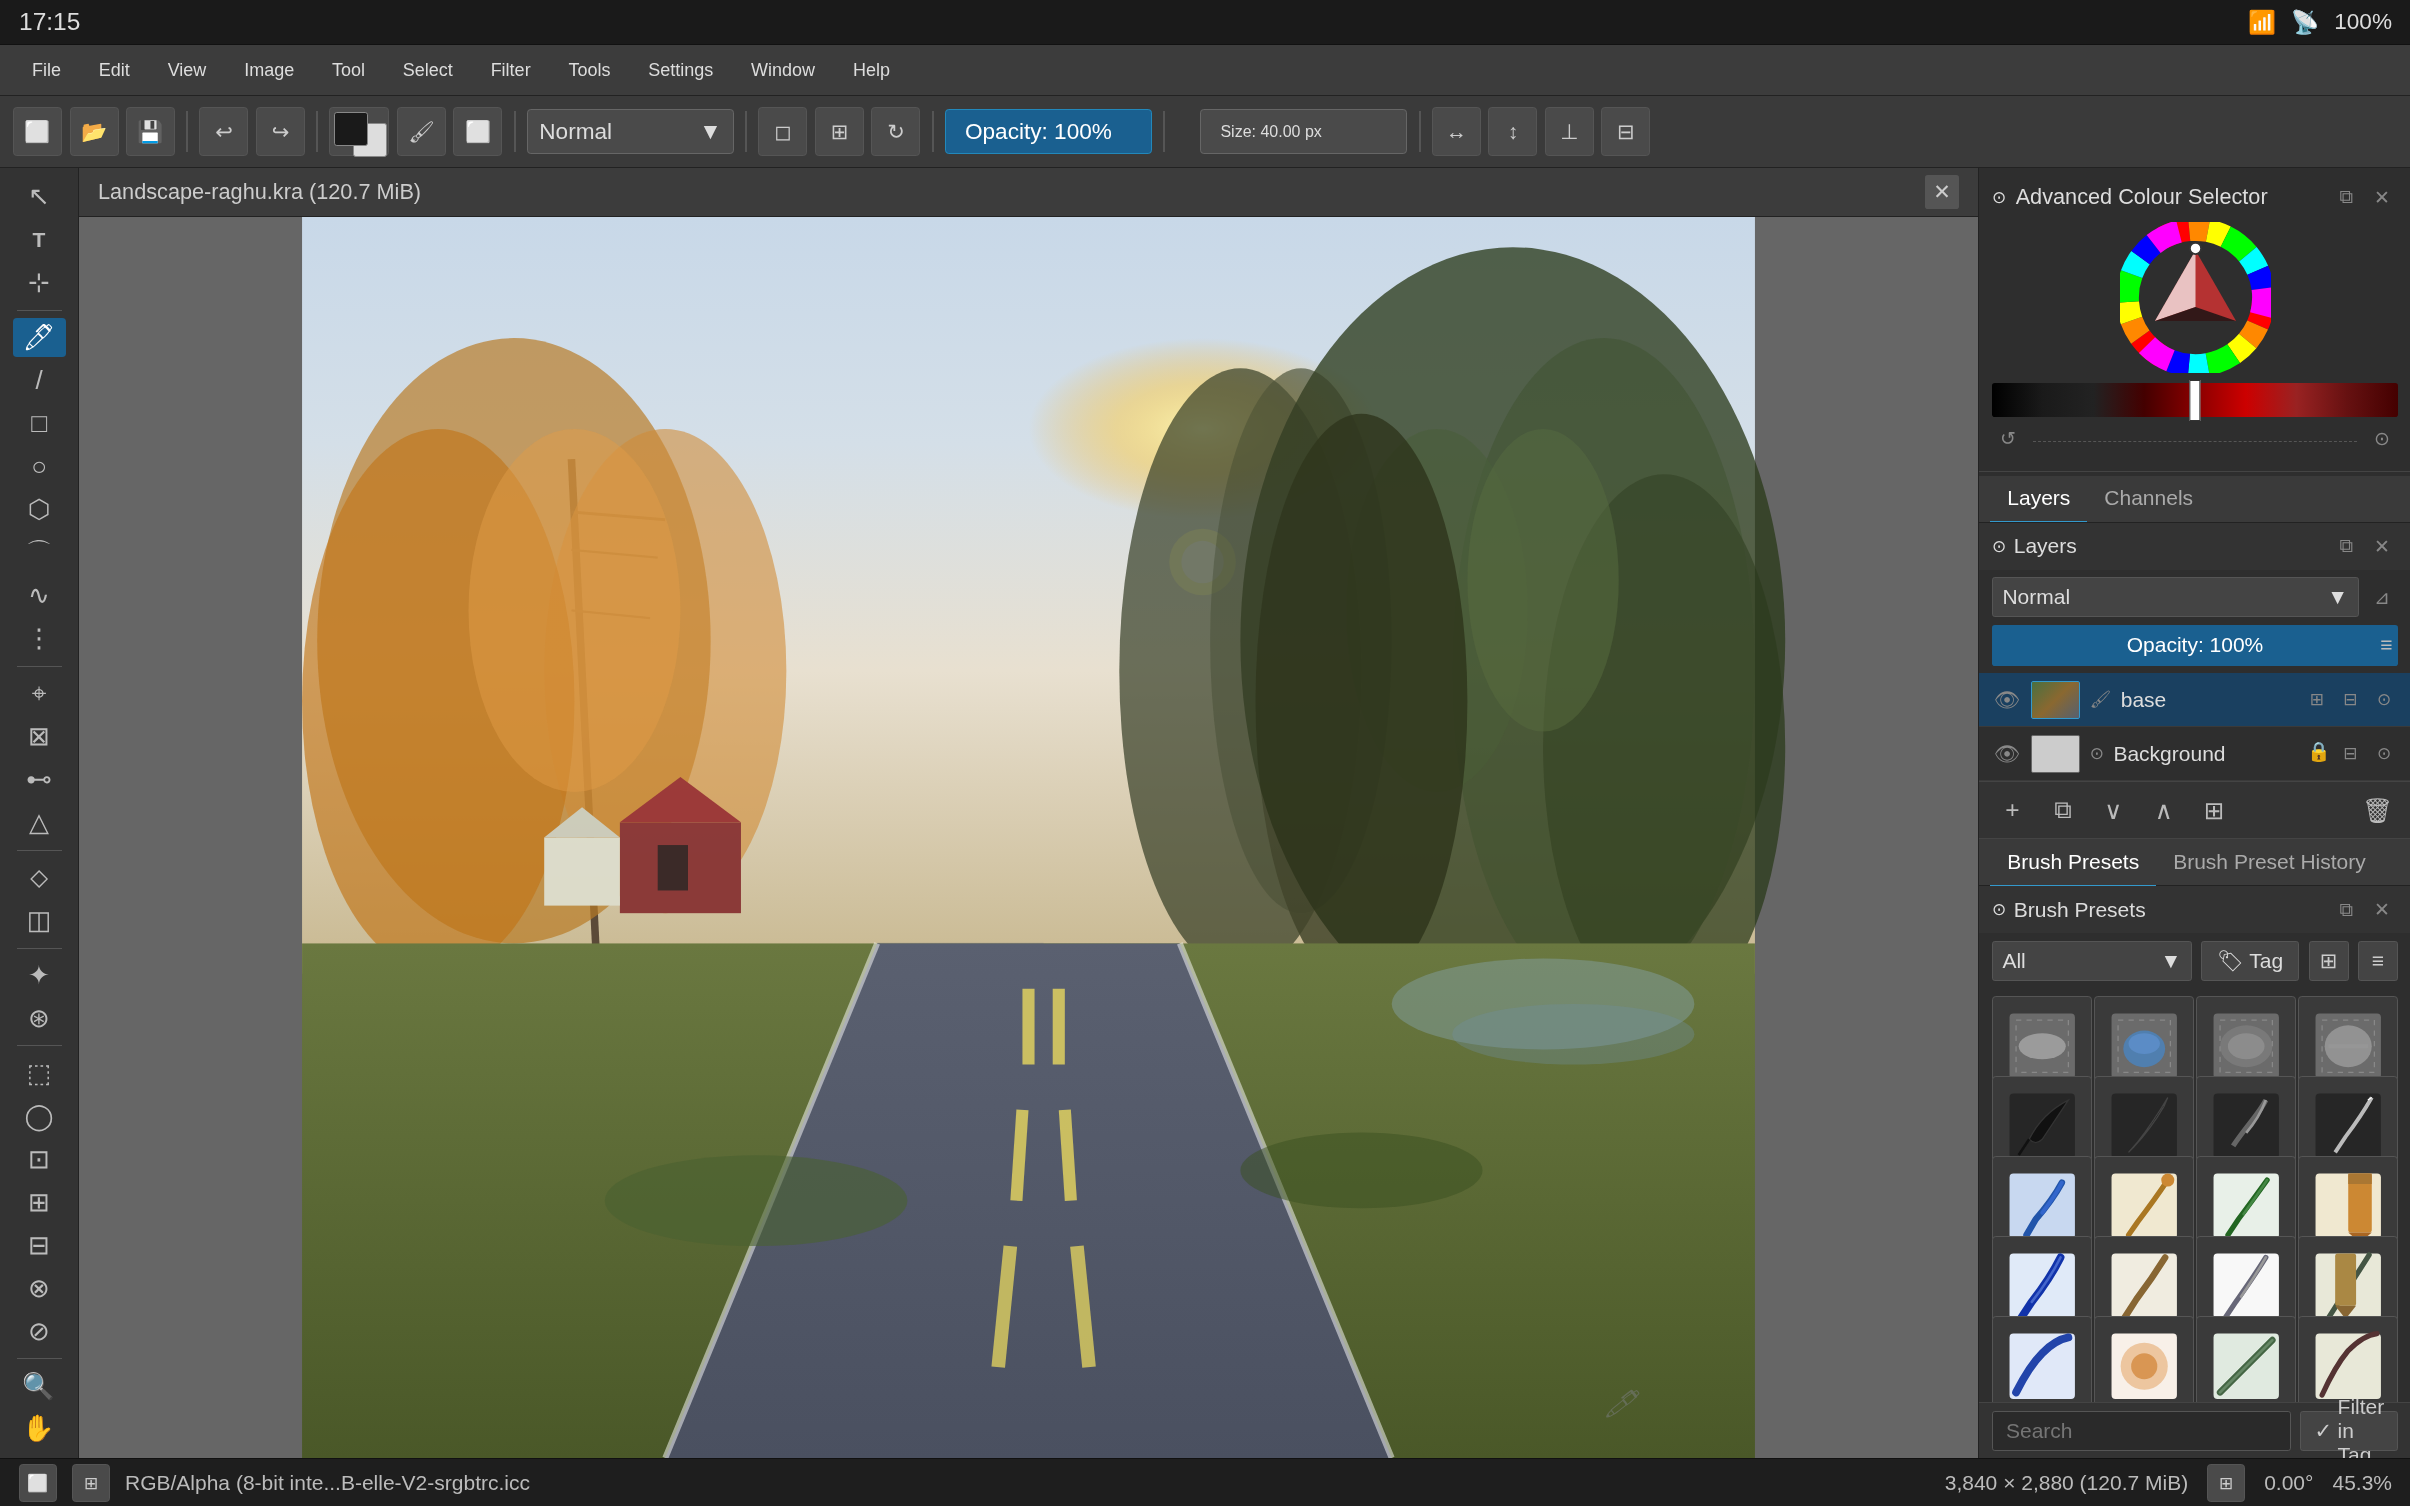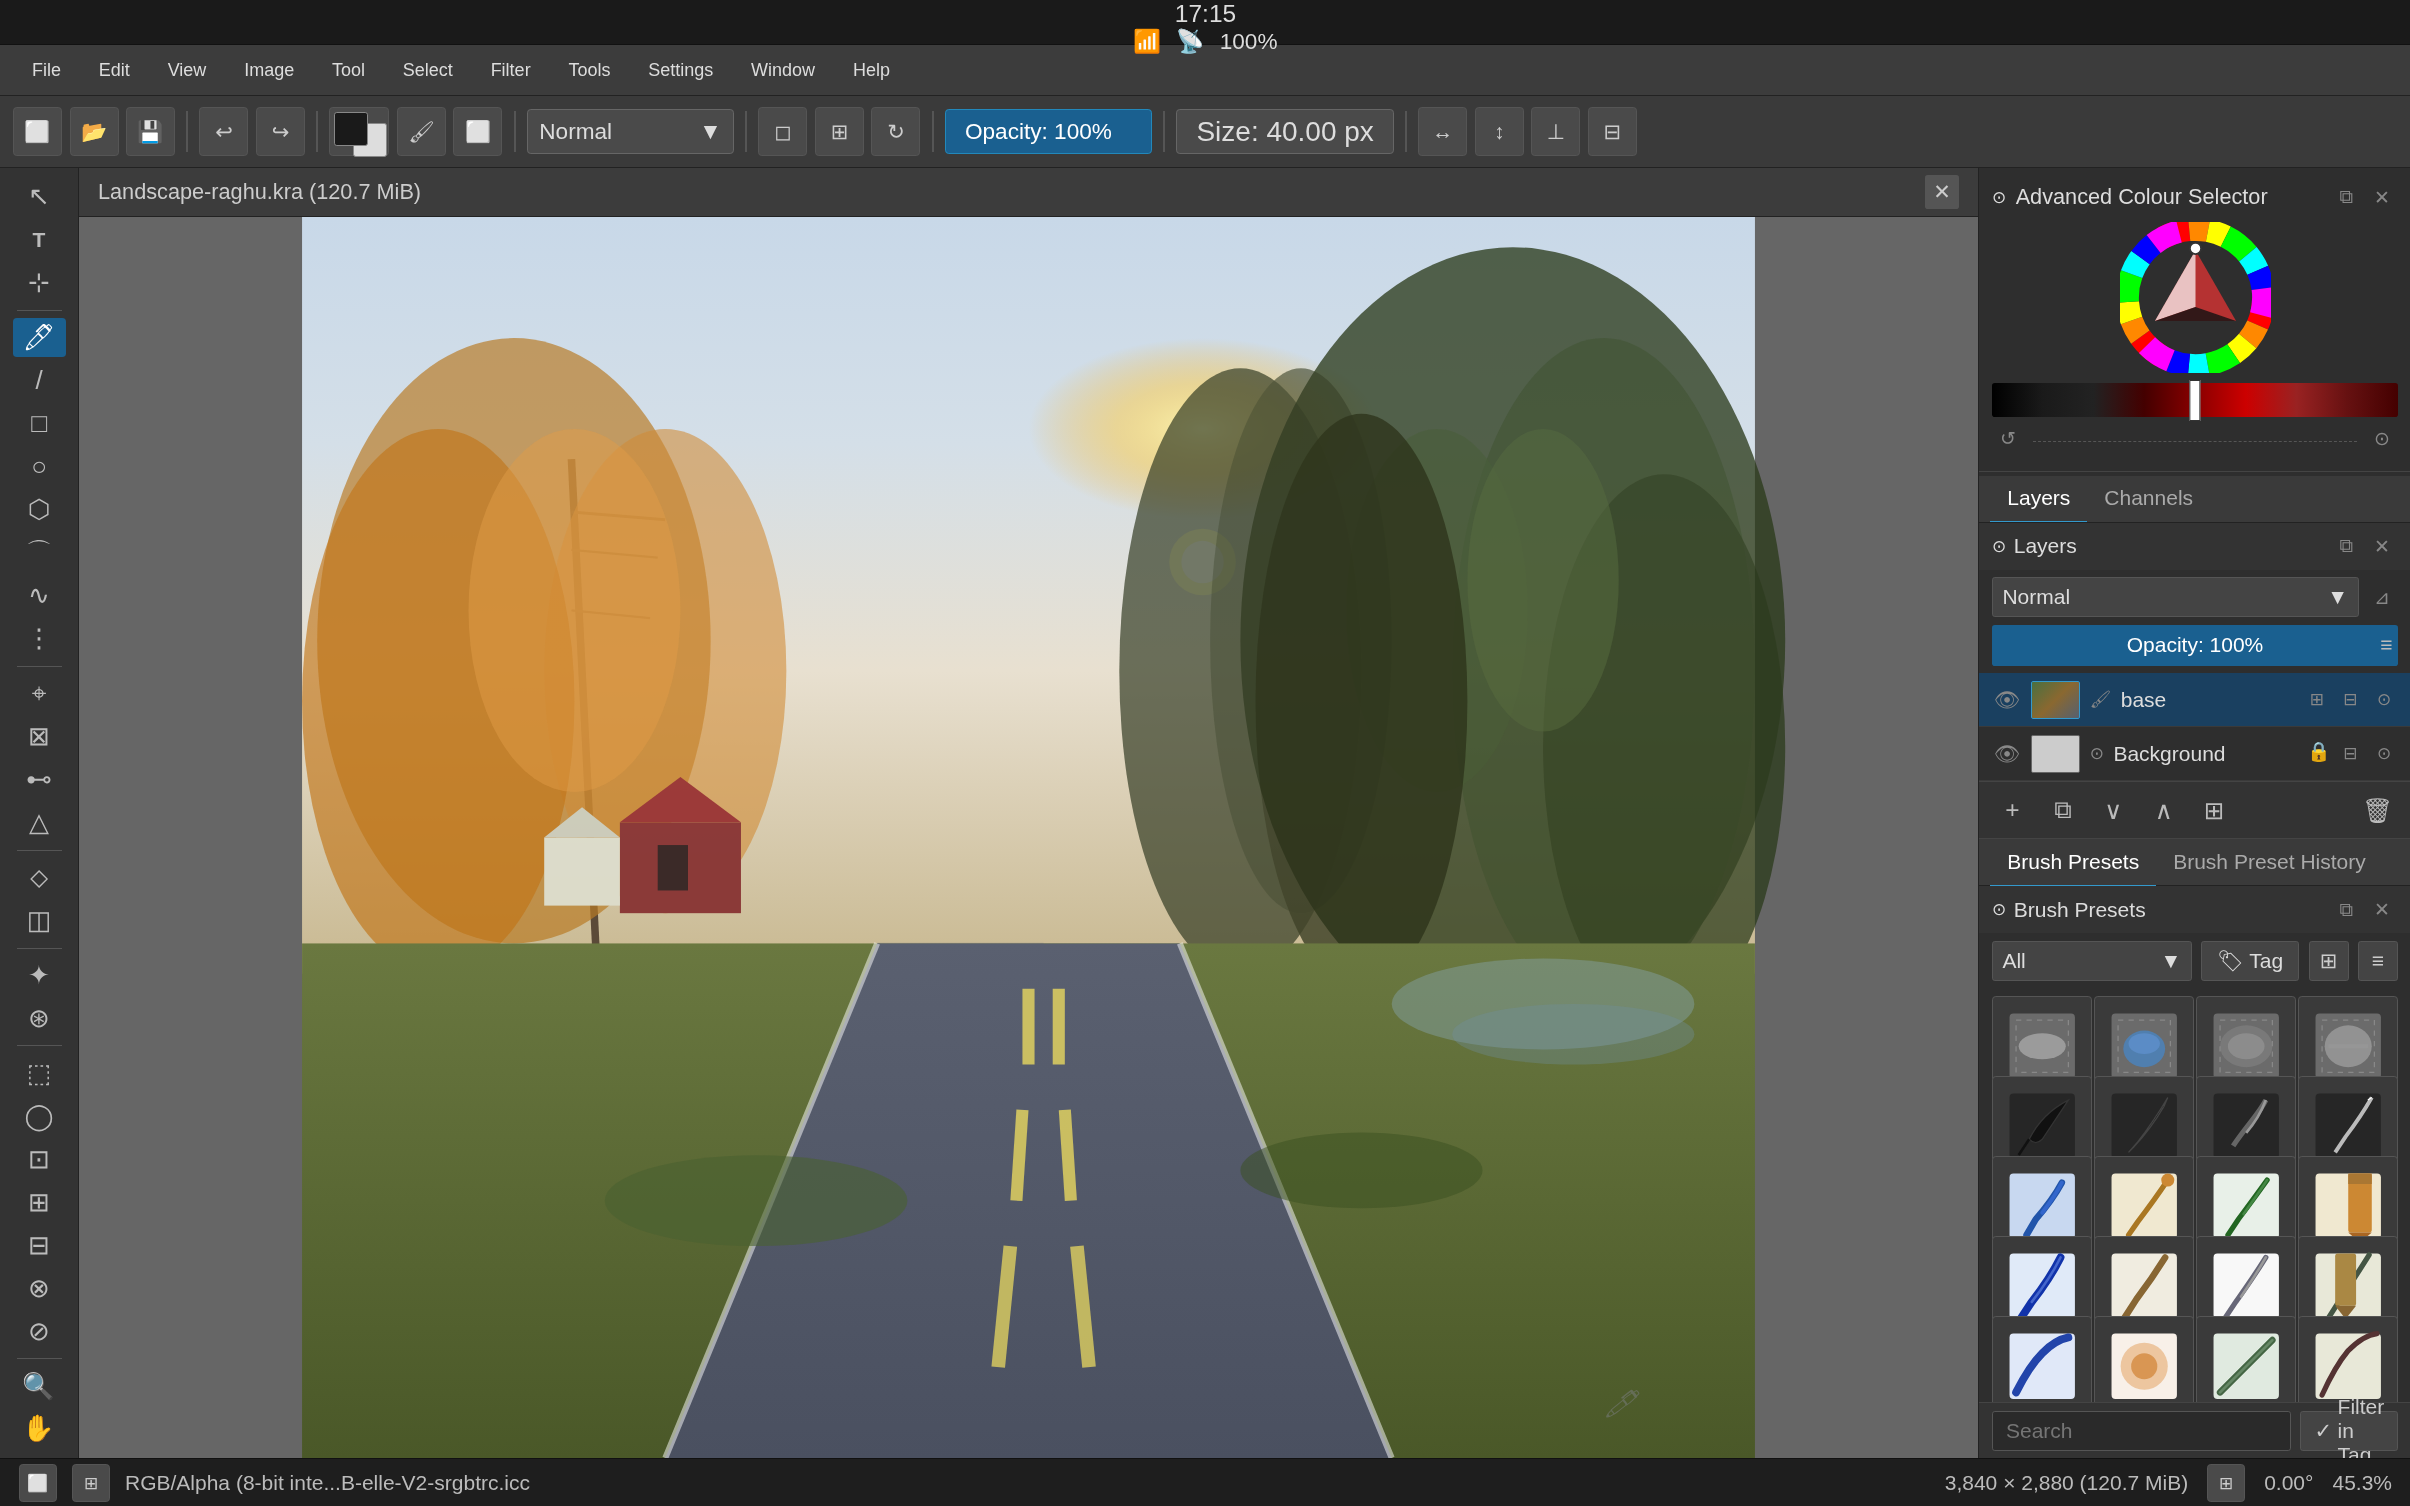--- a/index.html
+++ b/index.html
@@ -16,21 +16,20 @@
     
     #titlebar {
       width: 100%;
       height: 45px;
       background: #1a1a1a;
       display: flex;
       align-items: center;
       justify-content: space-between;
       padding: 0 19px;
       border-bottom: 0.9px solid #111;
-      flex-direction: column;
     }
     #titlebar-time {
       font-size: 24.5px;
       color: #ddd;
     }
     #titlebar-right {
       display: flex;
       align-items: center;
       gap: 15px;
       font-size: 22.6px;
@@ -114,23 +113,24 @@
       cursor: pointer;
     }
     .toolbar-size {
       height: 45px;
       background: #4a4a4a;
       border: 0.9px solid #666;
       border-radius: 3.8px;
       display: flex;
       align-items: center;
       padding: 0 19px;
-      font-size: 28px;
+      font-size: 16px;
       color: #ddd;
       min-width: 207px;
+      margin-left: 24px;
     }
     .color-swatch {
       width: 41px;
       height: 41px;
       border: 1.9px solid #888;
       border-radius: 2.8px;
       cursor: pointer;
     }
 
     

